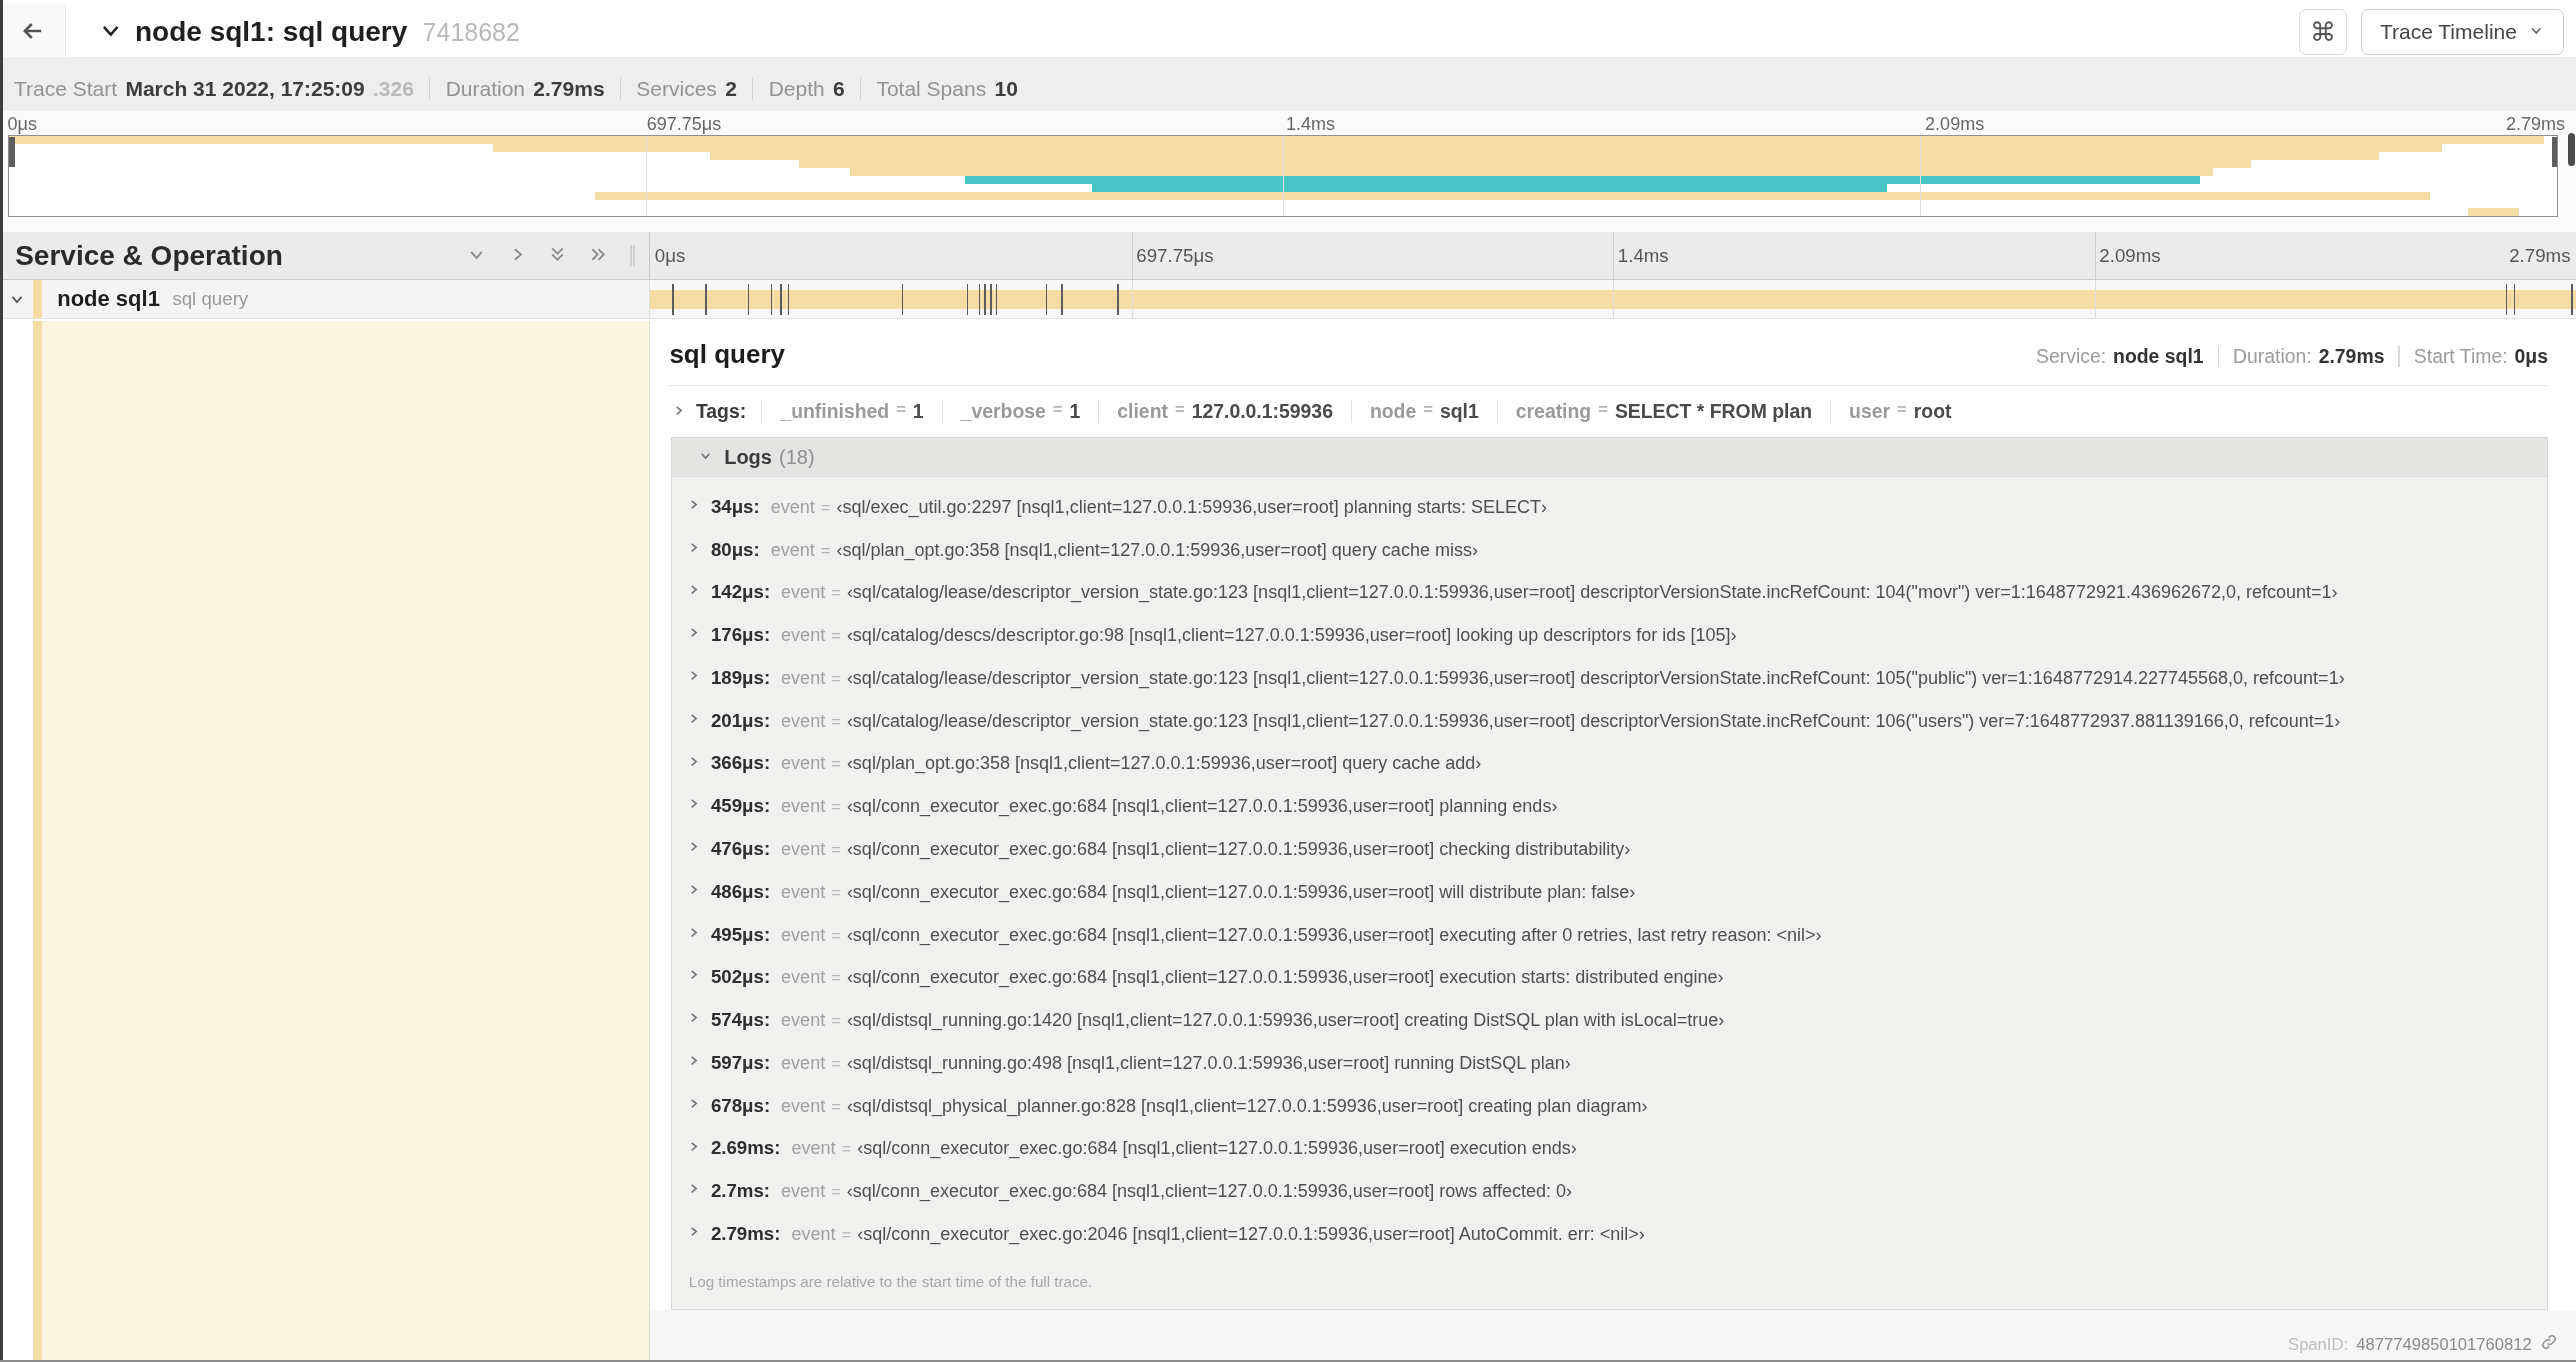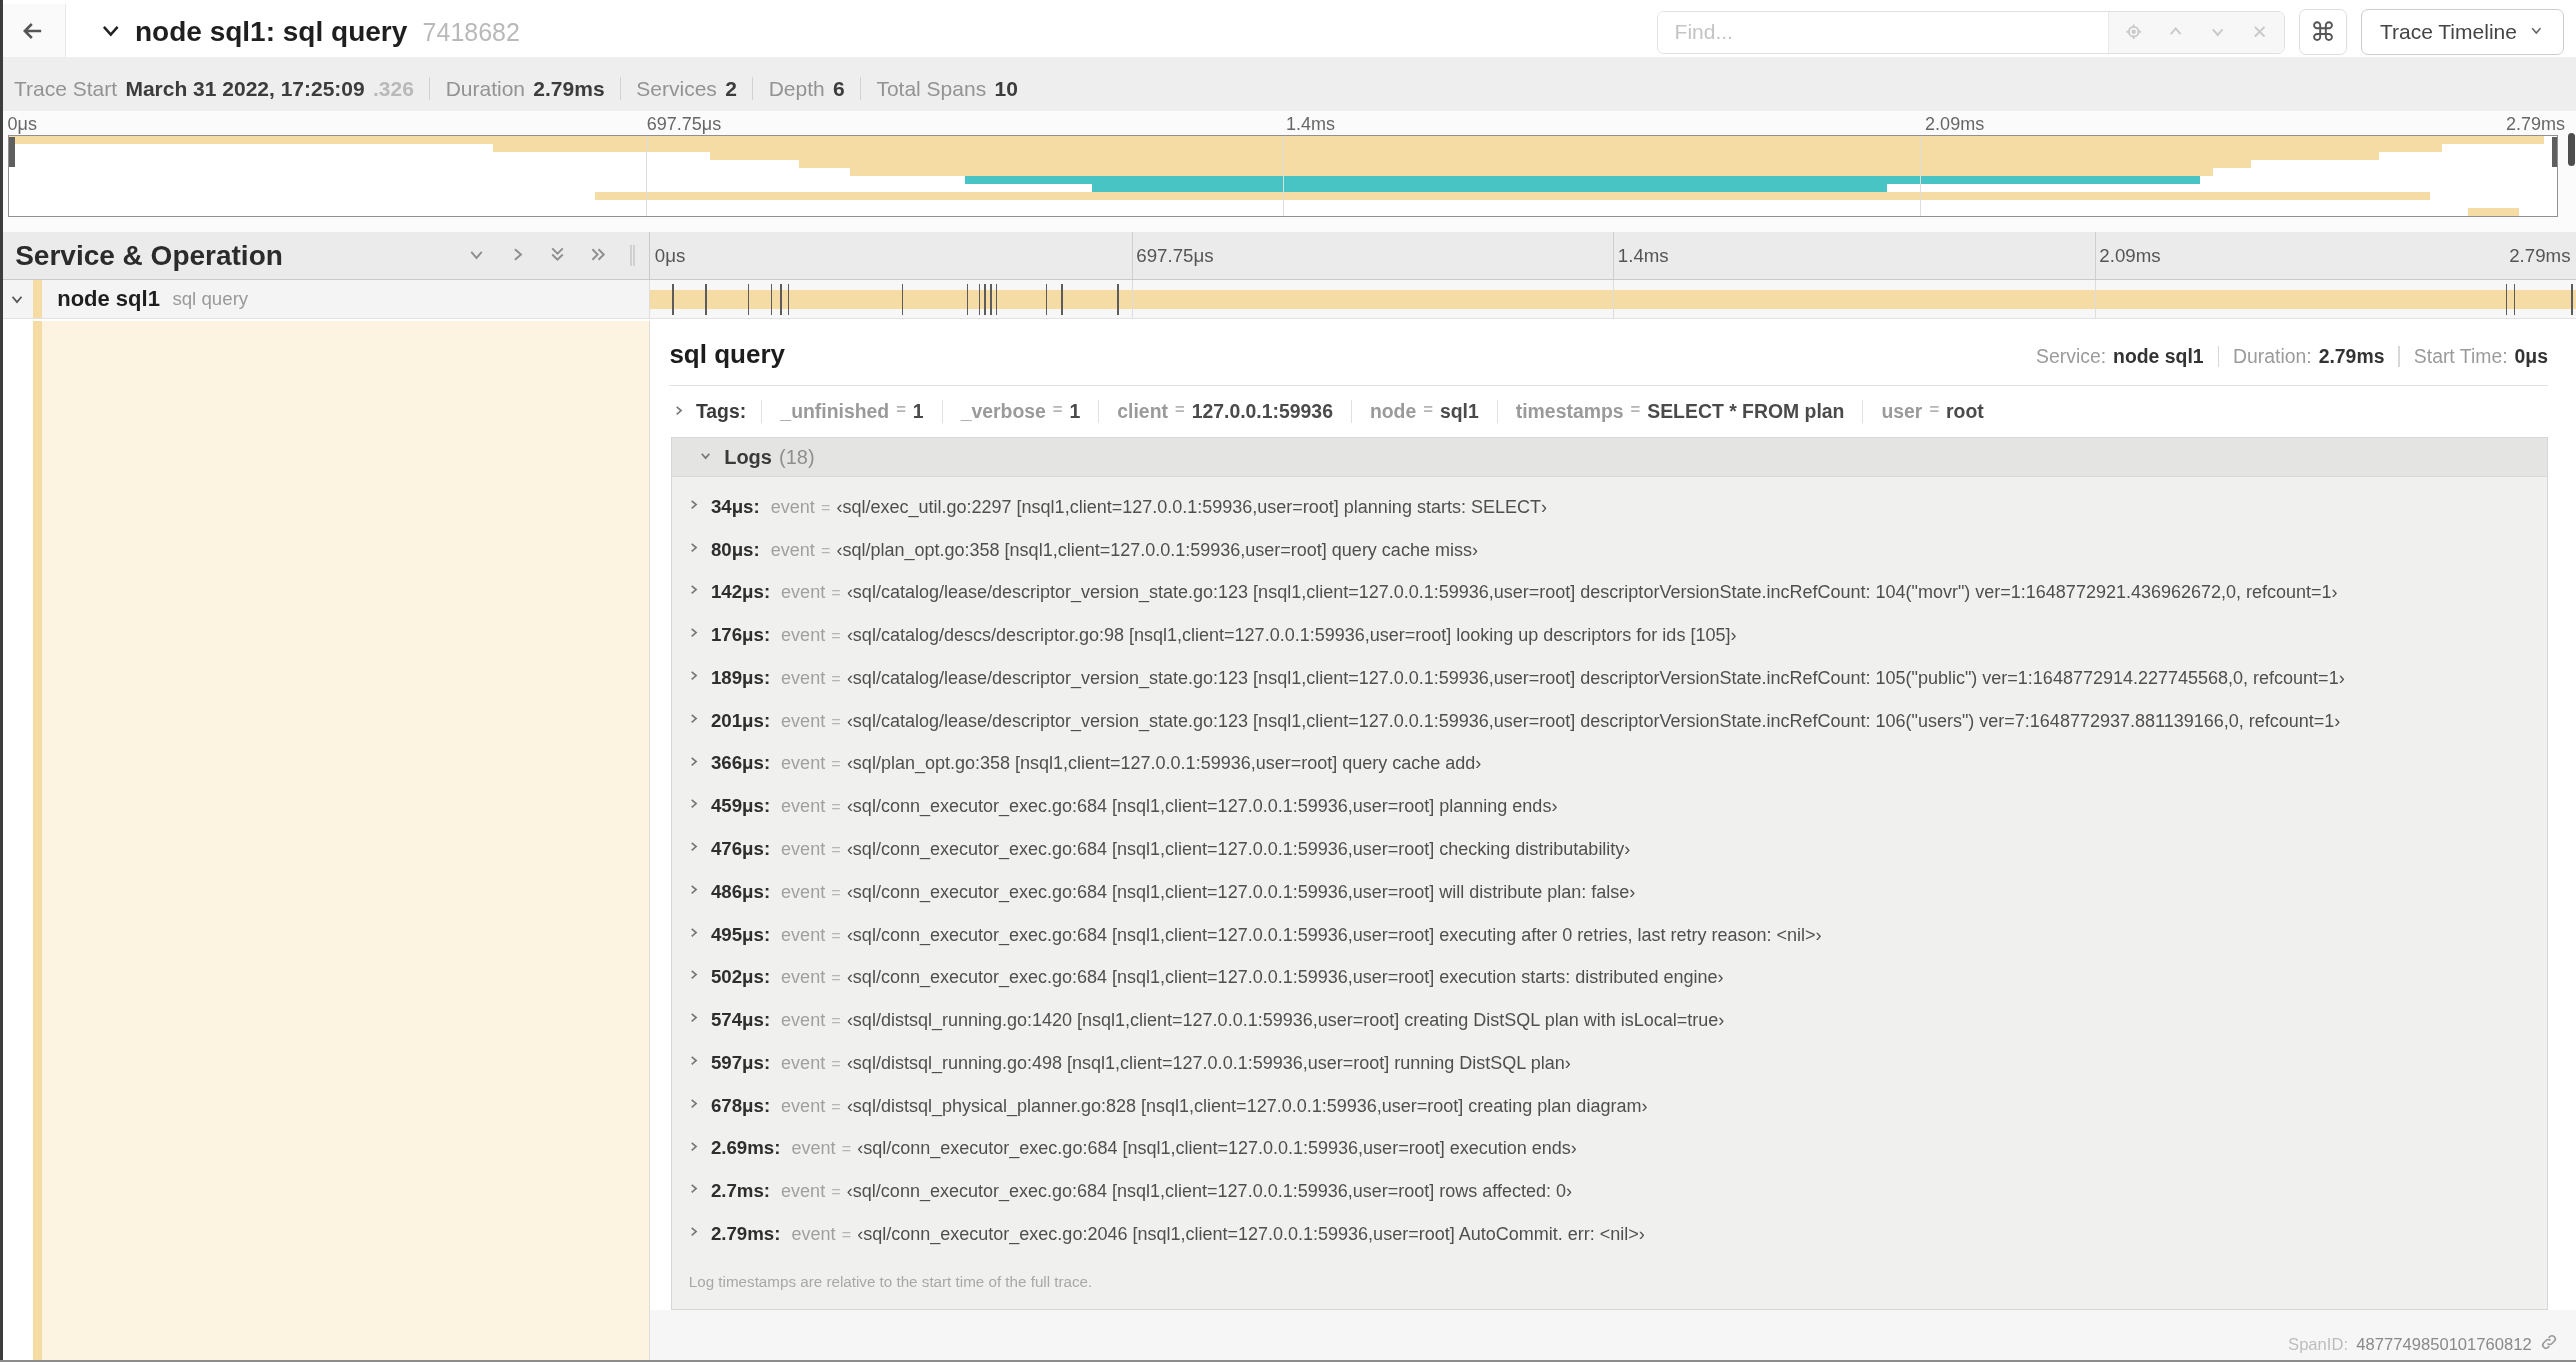--- a/index.html
+++ b/index.html
@@ -149,47 +149,20 @@
     <div class="title-wrap">
       <span class="title-chev">
         <svg viewBox="0 0 24 24">
             <polyline points="5,8 12,16 19,8"></polyline>
           </svg>
       </span>
       <span class="trace-title">node sql1: sql query</span>
       <span class="trace-id">7418682</span>
     </div>
     <div class="toolbar">
-      <div class="find-group">
-        <input class="find-input" placeholder="Find..." style="">
-        <div class="find-icons">
-          <span class="fi">
-            <svg viewBox="0 0 24 24">
-                <circle cx="12" cy="12" r="6"></circle>
-                <circle cx="12" cy="12" r="1.5"></circle>
-                <path d="M12 3v4 M12 17v4 M3 12h4 M17 12h4"></path>
-              </svg>
-          </span>
-          <span class="fi">
-            <svg viewBox="0 0 24 24">
-                <polyline points="6,15 12,8 18,15"></polyline>
-              </svg>
-          </span>
-          <span class="fi">
-            <svg viewBox="0 0 24 24">
-                <polyline points="6,9 12,16 18,9"></polyline>
-              </svg>
-          </span>
-          <span class="fi">
-            <svg viewBox="0 0 24 24">
-                <path d="M6 6l12 12 M18 6L6 18"></path>
-              </svg>
-          </span>
-        </div>
-      </div>
       <div class="kbd-btn">
         <span>⌘</span>
       </div>
       <div class="view-btn">
         <span>Trace Timeline</span>
         <span>
           <svg viewBox="0 0 24 24">
               <polyline points="6,9 12,16 18,9"></polyline>
             </svg>
         </span>
@@ -391,21 +364,21 @@
             <span class="tag-key">client</span>
             <span class="tag-eq">=</span>
             <span class="tag-val">127.0.0.1:59936</span>
           </span>
           <span class="tag-item">
             <span class="tag-key">node</span>
             <span class="tag-eq">=</span>
             <span class="tag-val">sql1</span>
           </span>
           <span class="tag-item">
-            <span class="tag-key">timestamps</span>
+            <span class="tag-key">creating</span>
             <span class="tag-eq">=</span>
             <span class="tag-val">SELECT * FROM plan</span>
           </span>
           <span class="tag-item">
             <span class="tag-key">user</span>
             <span class="tag-eq">=</span>
             <span class="tag-val">root</span>
           </span>
         </div>
 

